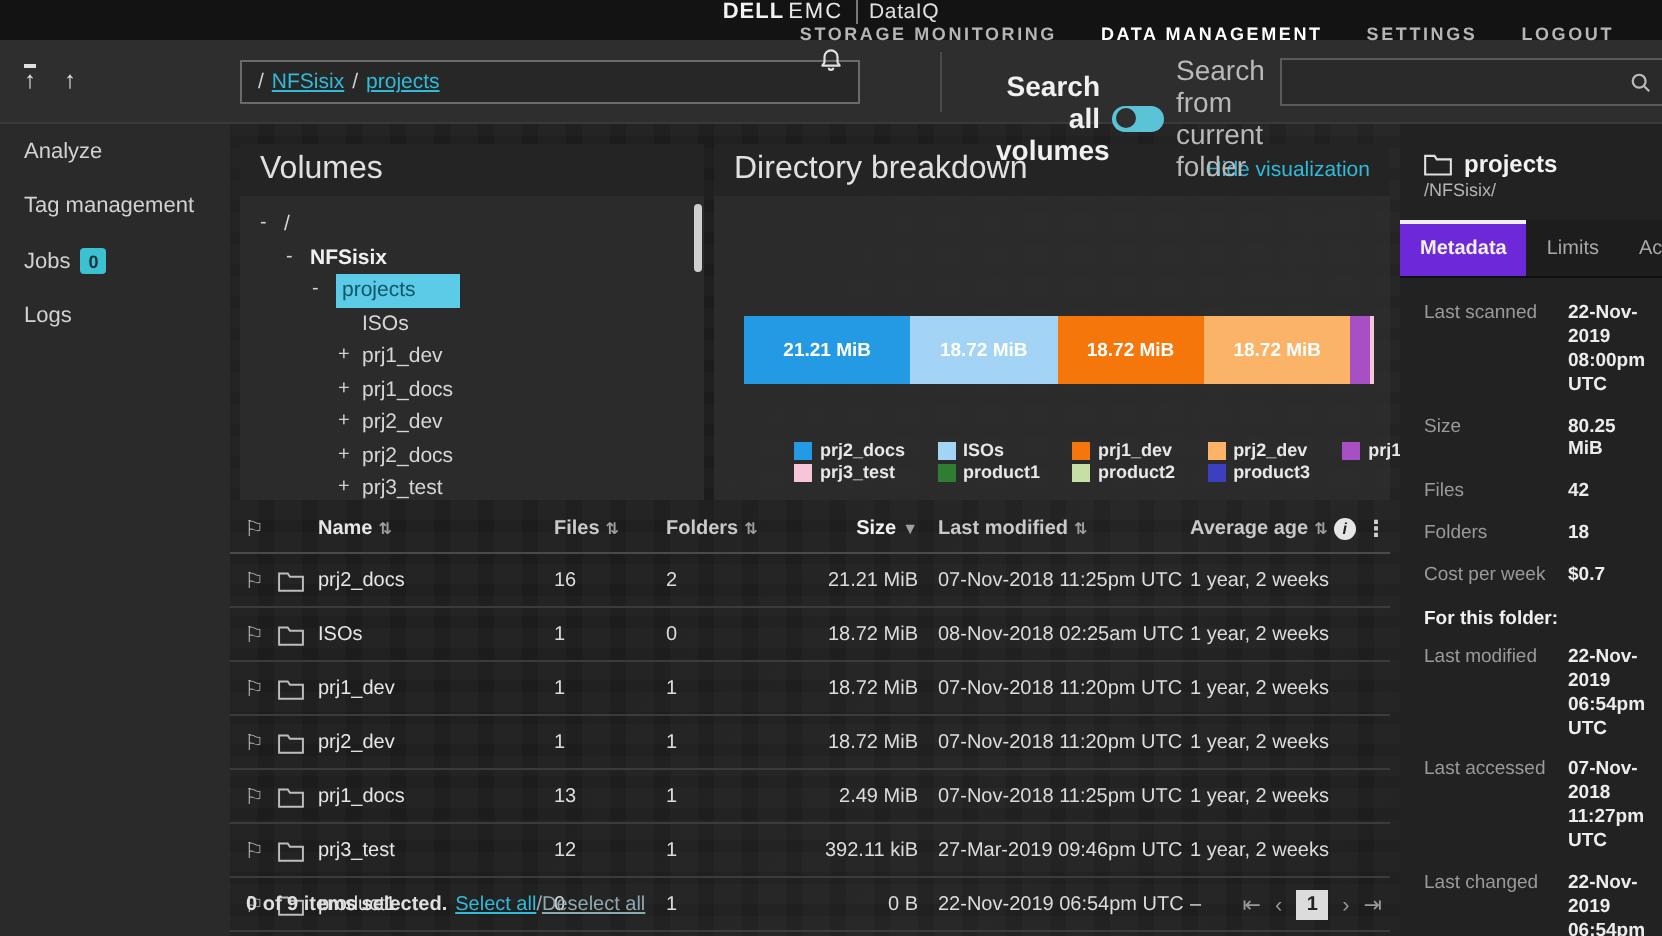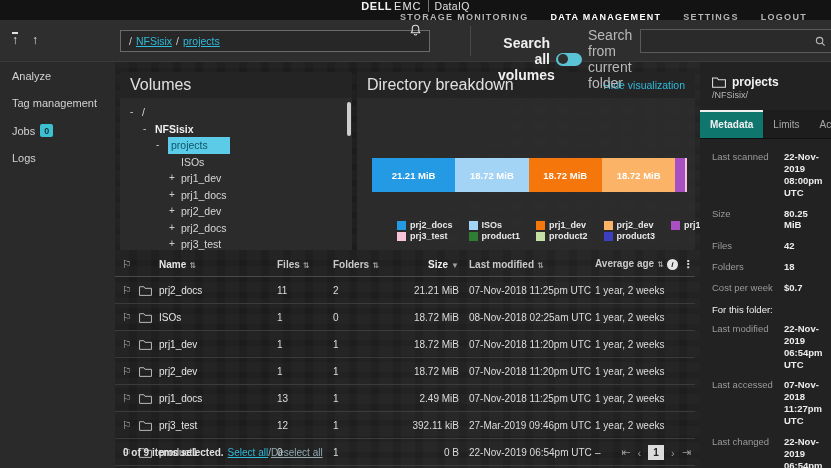--- a/index.html
+++ b/index.html
@@ -103,26 +103,26 @@
   .pg-page { background:#dcdcdc; color:#222; min-width:16px; height:15px; display:flex; align-items:center;
     justify-content:center; font-size:10px; font-weight:700; cursor:pointer; }
 
   
   .rightpanel { position:absolute; left:700px; top:62px; bottom:0; width:131px; background:#222222; overflow:hidden; z-index:3; }
   .rp-titlerow { display:flex; align-items:center; gap:6px; padding:13px 12px 0; }
   .rp-title { font-size:12px; font-weight:700; color:#f2f2f2; }
   .rp-path { padding:1px 12px 10px; font-size:9px; color:#b5b5b5; }
   .rp-tabs { display:flex; background:#1d1d1d; border-bottom:1px solid #101010; }
   .rp-tab { padding:7px 10px 8px; font-size:10px; color:#a8a8a8; cursor:pointer; border-top:2px solid transparent; white-space:nowrap; }
-  .rp-tab.active { background:#0f766e; color:#f0f0f0; border-top:2px solid #f0f0f0; font-weight:700; }
+  .rp-tab.active { background:#6d28d9; color:#f0f0f0; border-top:2px solid #f0f0f0; font-weight:700; }
   .rp-body { padding:12px 12px 0; font-size:9.5px; }
   .meta-row { display:grid; grid-template-columns:66px 1fr; gap:6px; margin-bottom:9px; }
   .meta-label { color:#9a9a9a; line-height:1.25; }
   .meta-value { color:#ececec; font-weight:700; line-height:1.25; }
-  .rp-section { font-weight:400; color:#f0f0f0; margin:10px 0 8px; font-size:9.5px; }
+  .rp-section { font-weight:700; color:#f0f0f0; margin:10px 0 8px; font-size:9.5px; }
 
   svg { display:block; }
 </style>
 </head>
 <body>
 
 <div class="app">
 
   <header class="topbar">
     <div class="brand">
@@ -385,21 +385,21 @@
       </div>
 
         <div class="trow">
           <span class="flagcell">⚐</span>
           <span class="foldercell">
             <svg width="13" height="11" viewBox="0 0 24 20" fill="none" stroke="#bdbdbd" stroke-width="1.8">
               <path d="M1 3h8l2 3h12v13H1z"></path>
             </svg>
           </span>
           <span class="namecell">prj2_docs</span>
-          <span>11</span>
+          <span>16</span>
           <span>2</span>
           <span class="col-size">21.21 MiB</span>
           <span>07-Nov-2018 11:25pm UTC</span>
           <span>1 year, 2 weeks</span>
           <span></span>
         </div>
 
         <div class="trow">
           <span class="flagcell">⚐</span>
           <span class="foldercell">

